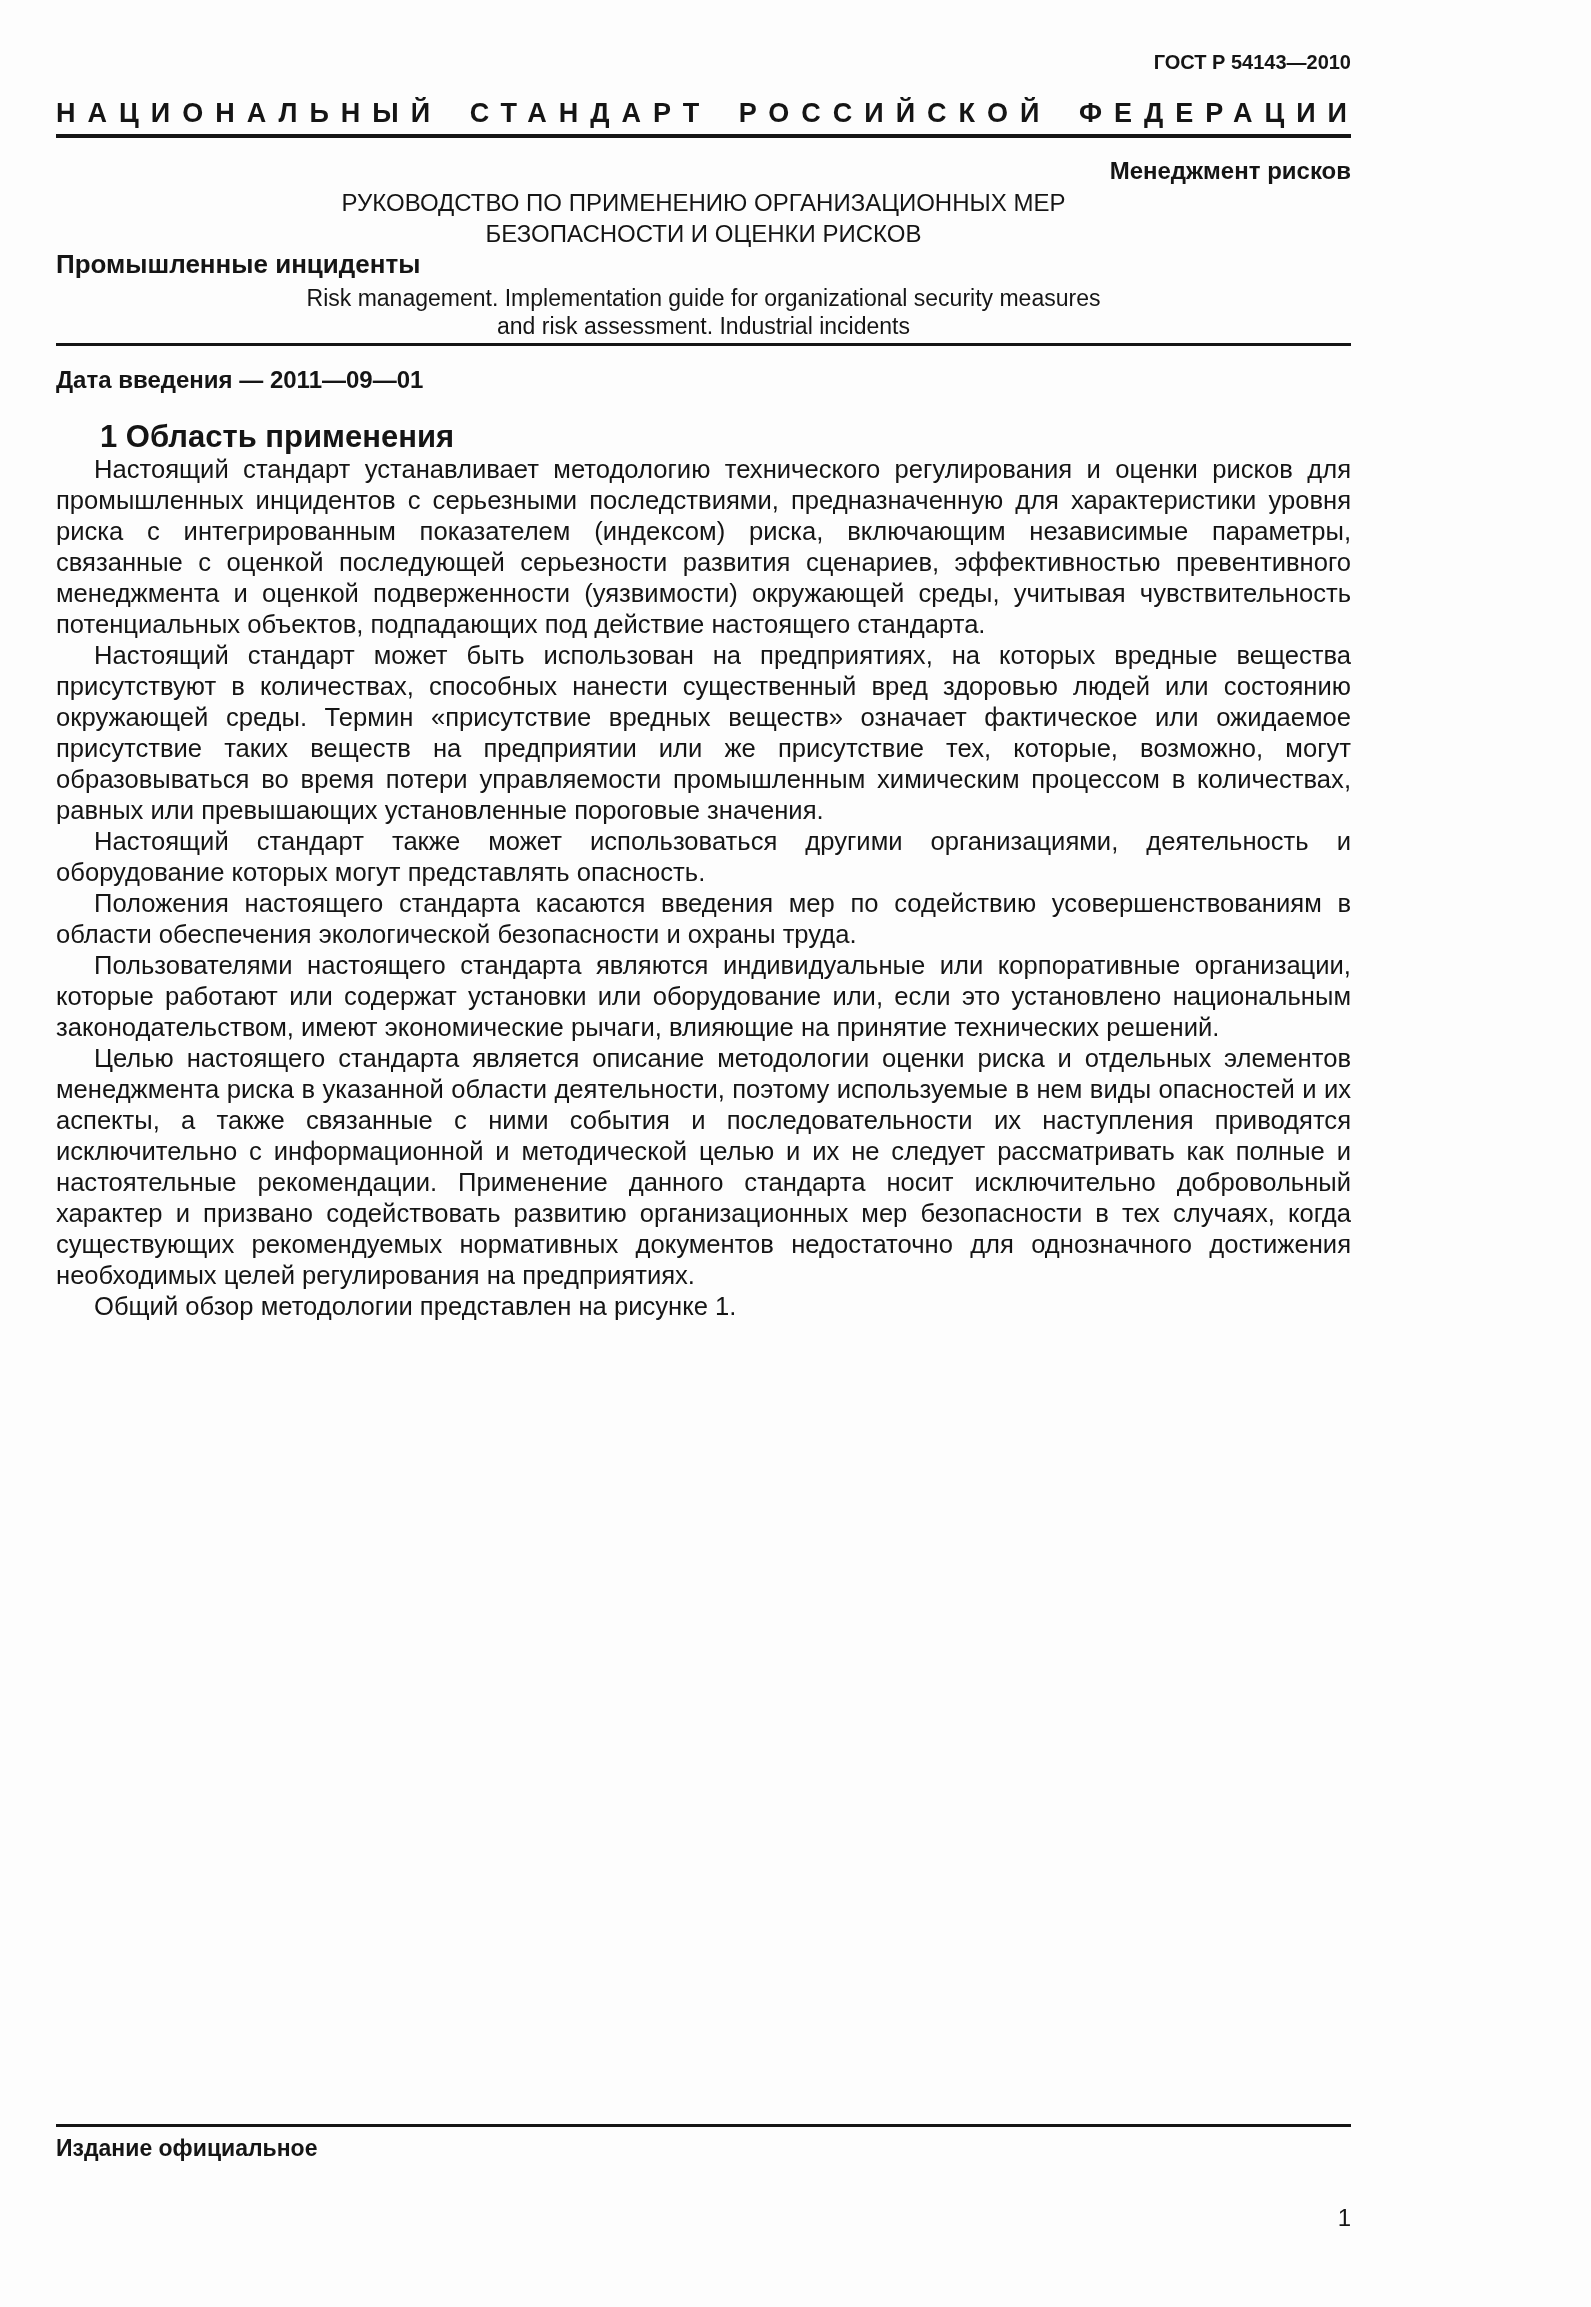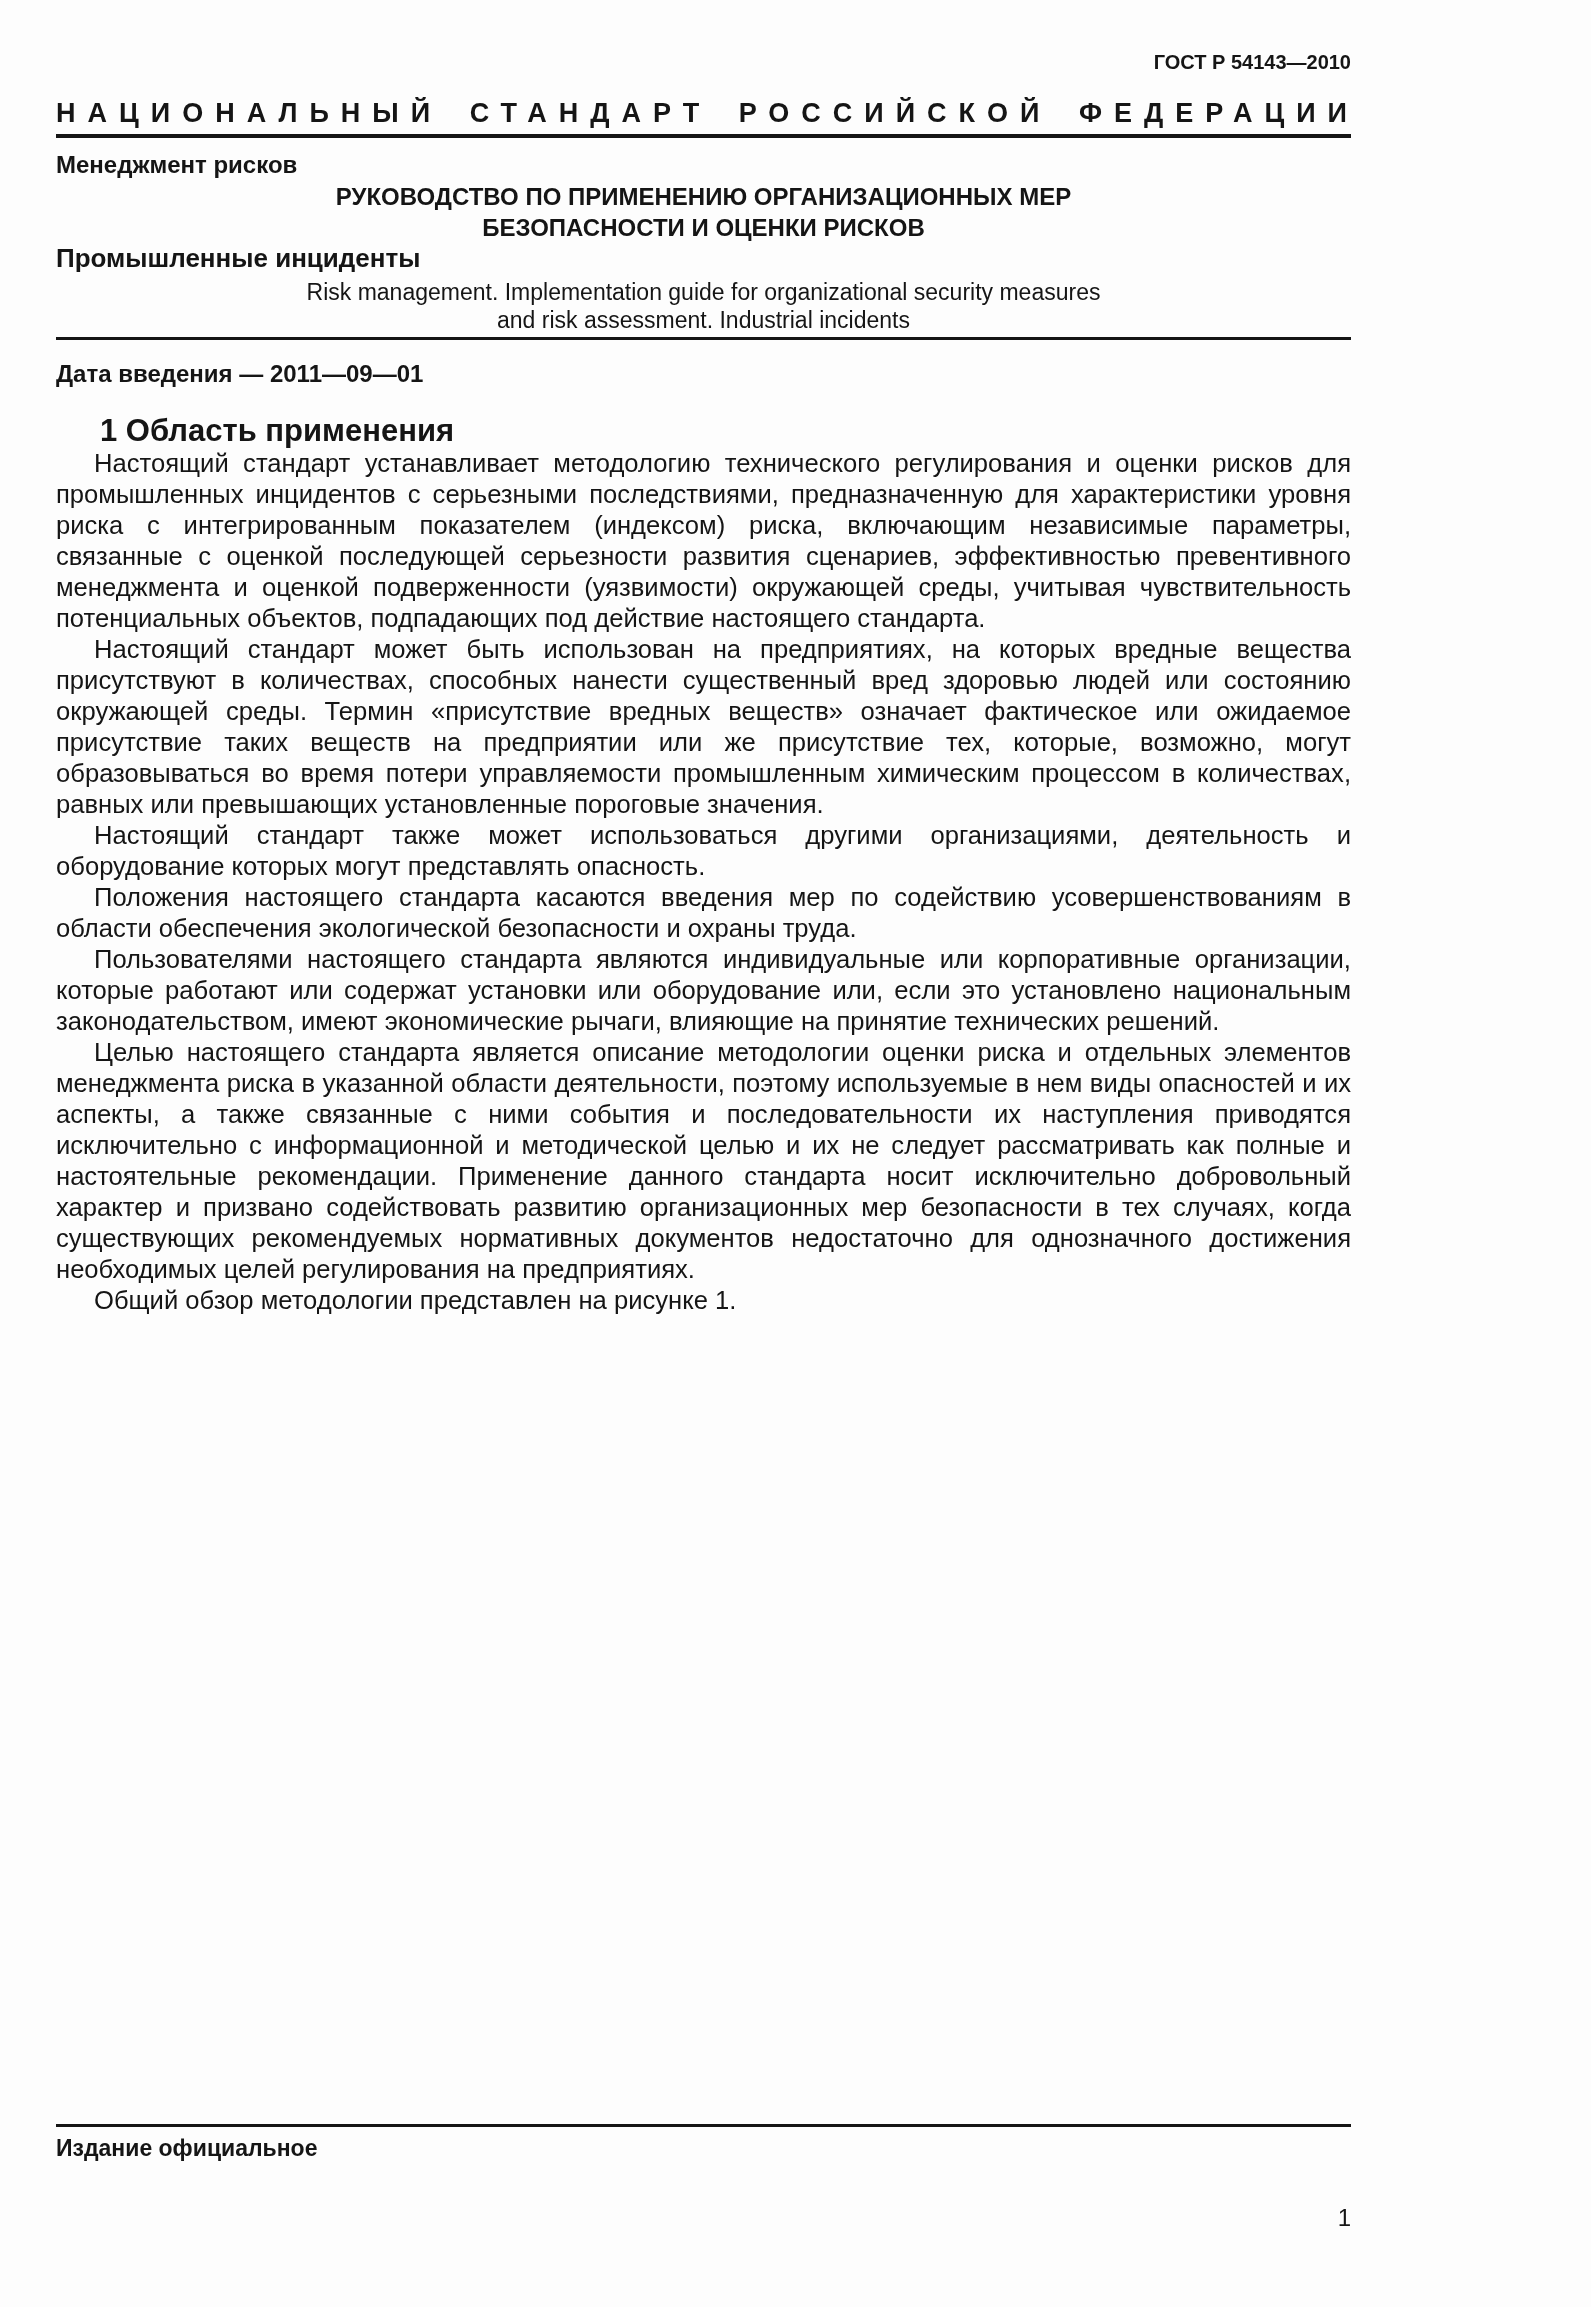--- a/index.html
+++ b/index.html
@@ -39,31 +39,31 @@
     letter-spacing: 12px;
     word-spacing: 8px;
     white-space: nowrap;
   }
 
   .rule { background: #151515; }
   .rule-thick { margin-top: 5.4px; height: 4px; }
   .rule-thin  { margin-top: 2.7px; height: 2.7px; }
 
   .title-subject {
-    margin-top: 12px;
-    text-align: left;
+    margin-top: 18px;
+    text-align: right;
     font-weight: 700;
     font-size: 24px;
     line-height: 30px;
   }
 
   .title-main {
     margin-top: 1.3px;
     text-align: center;
-    font-weight: 700;
+    font-weight: 400;
     font-size: 24px;
     line-height: 30px;
   }
 
   .title-sub {
     text-align: left;
     font-weight: 700;
     font-size: 26px;
     line-height: 30px;
   }

